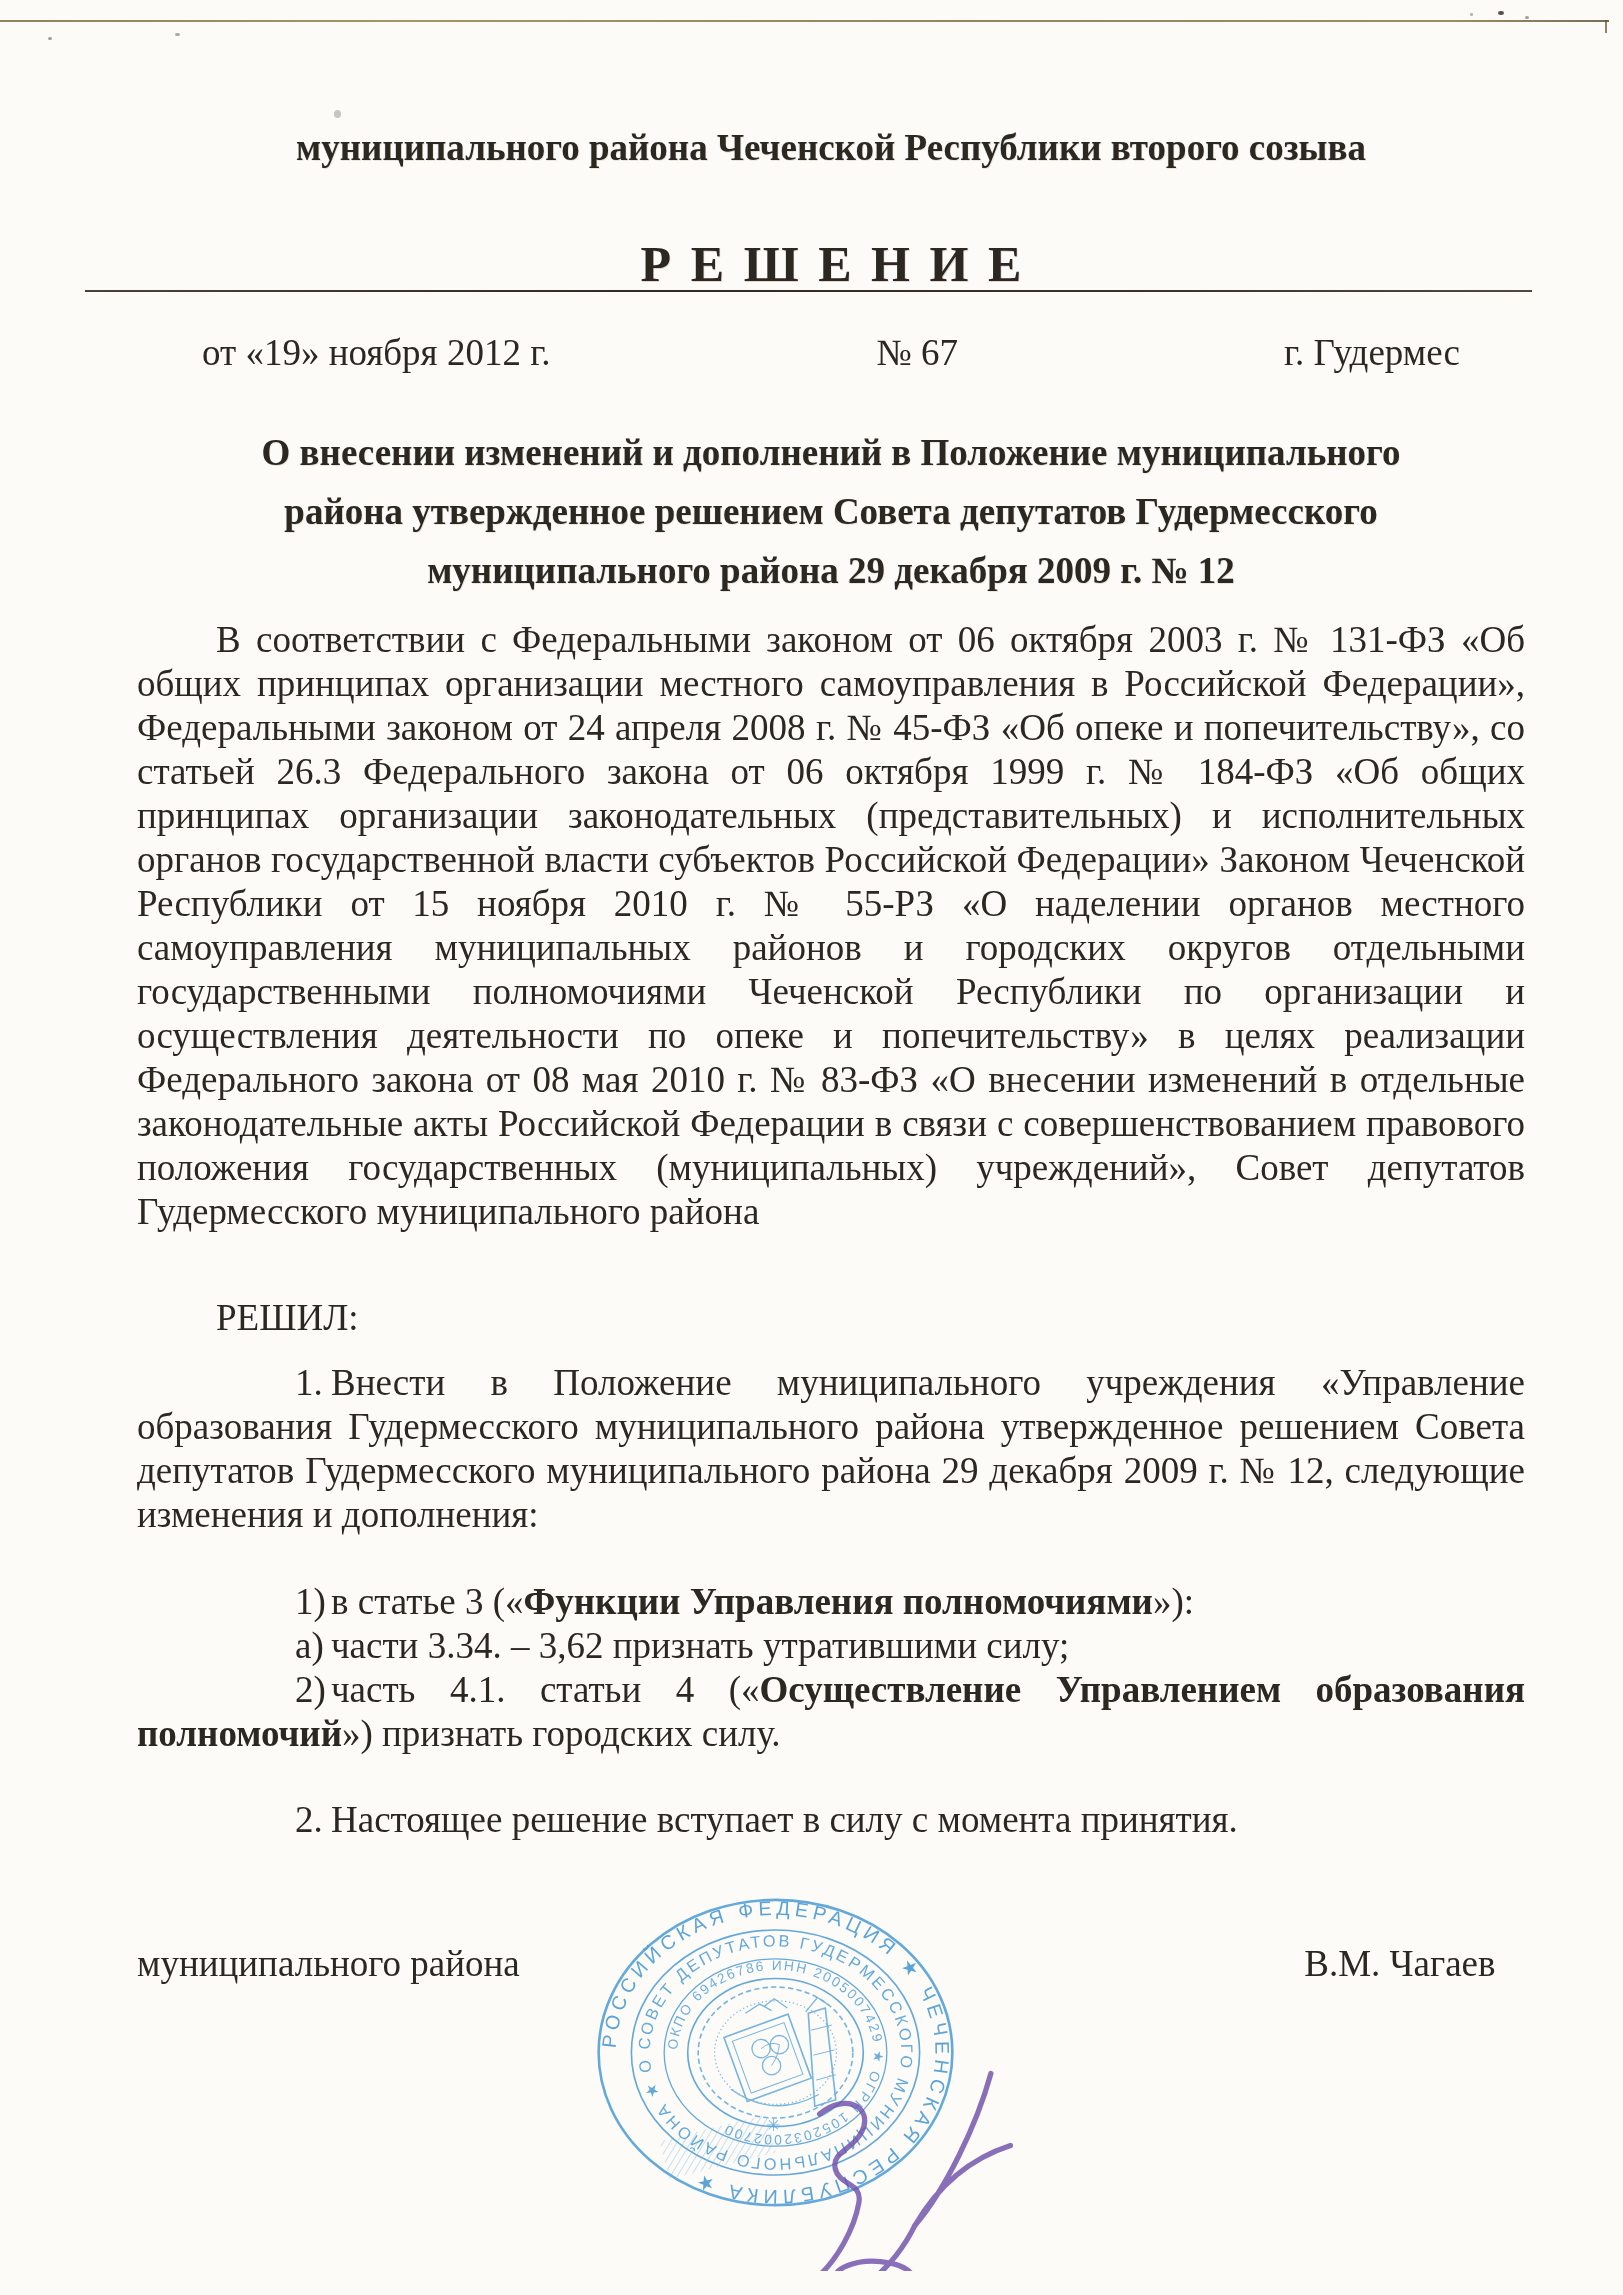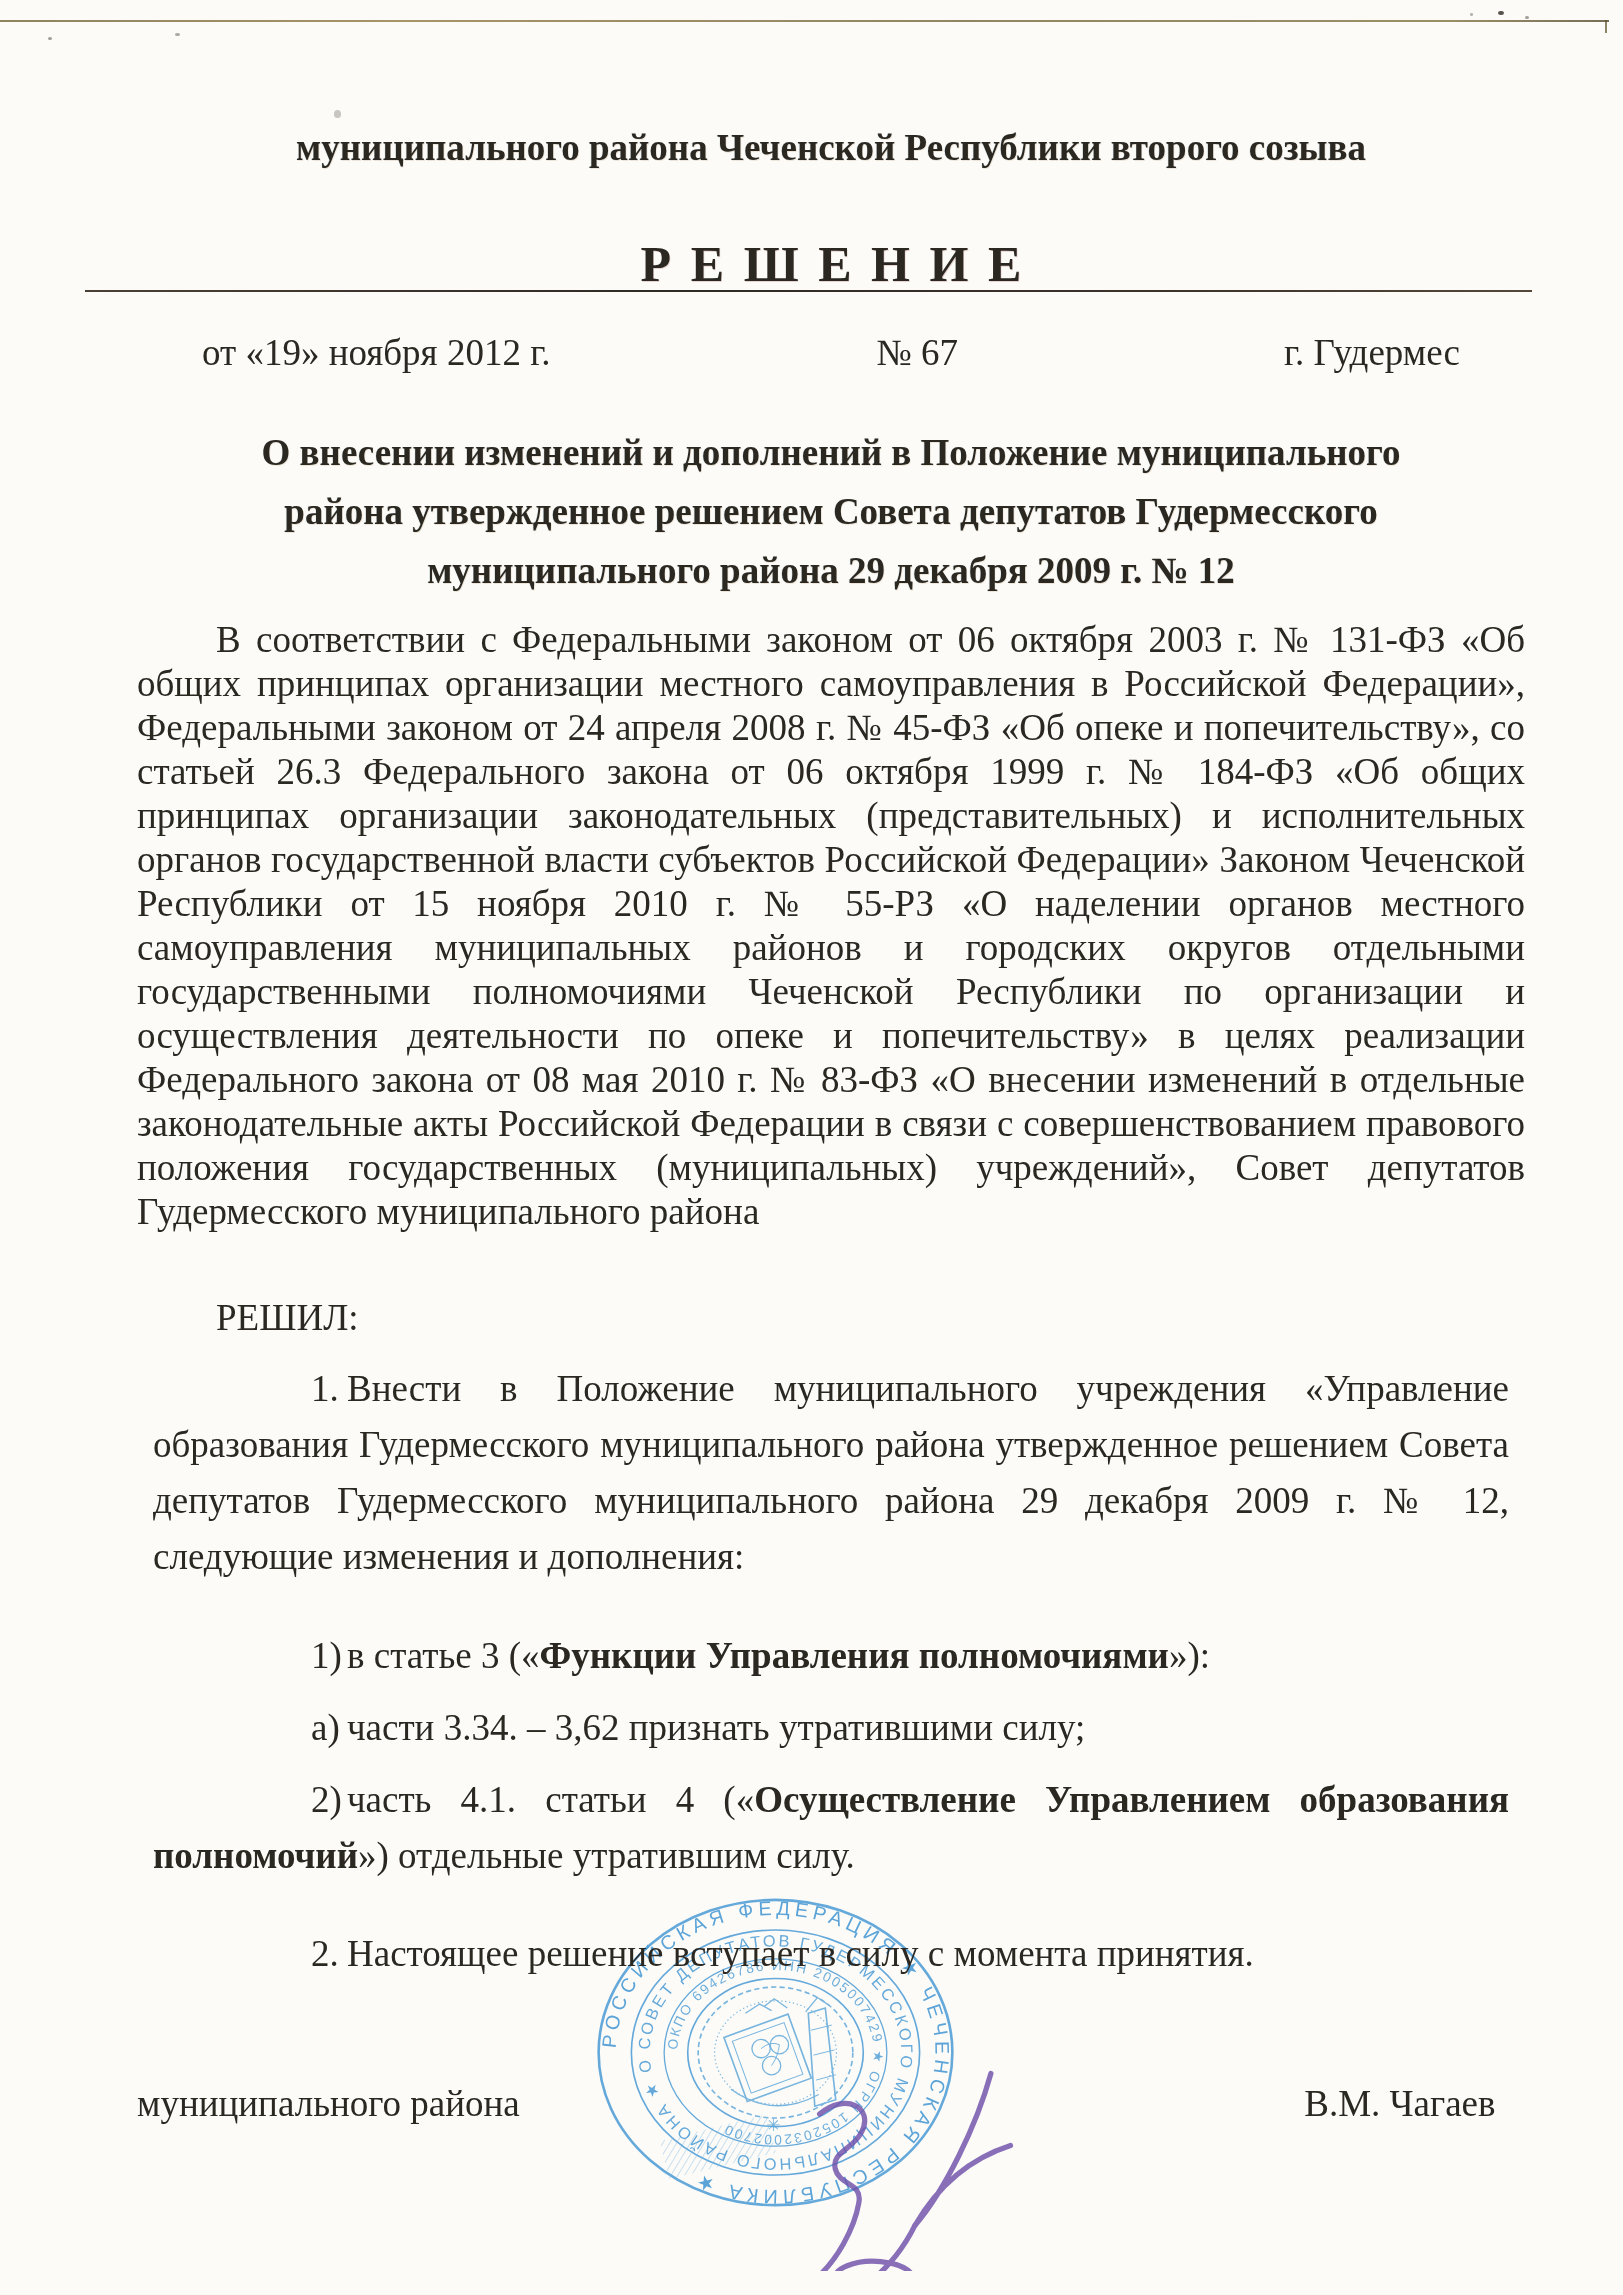--- a/index.html
+++ b/index.html
@@ -78,23 +78,23 @@
     text-align:justify;
     text-indent:79px;
   }
   .resolved{
     margin:62px 0 0 0;
     font-size:37px;
     line-height:44px;
     text-indent:79px;
   }
   p.clause, p.subitem{
-    margin:16px;
-    font-size:37px;
-    line-height:56px;
+    margin:0;
+    font-size:37px;
+    line-height:44px;
     text-align:justify;
     text-indent:79px;
   }
   p.clause1{margin-top:21px;}
   p.sub1{margin-top:43px;}
   p.clause2{margin-top:42px;}
   .num{display:inline-block;min-width:115px;}
   .b{font-weight:bold;}
   .sig-row{
     margin-top:95px;
@@ -203,21 +203,21 @@
     <p class="preamble">В соответствии с Федеральными законом от 06 октября 2003 г. № 131-ФЗ «Об общих принципах организации местного самоуправления в Российской Федерации», Федеральными законом от 24 апреля 2008 г. № 45-ФЗ «Об опеке и попечительству», со статьей 26.3 Федерального закона от 06 октября 1999 г. № 184-ФЗ «Об общих принципах организации законодательных (представительных) и исполнительных органов государственной власти субъектов Российской Федерации» Законом Чеченской Республики от 15 ноября 2010 г. № 55-РЗ «О наделении органов местного самоуправления муниципальных районов и городских округов отдельными государственными полномочиями Чеченской Республики по организации и осуществления деятельности по опеке и попечительству» в целях реализации Федерального закона от 08 мая 2010 г. № 83-ФЗ «О внесении изменений в отдельные законодательные акты Российской Федерации в связи с совершенствованием правового положения государственных (муниципальных) учреждений», Совет депутатов Гудермесского муниципального района</p>
 
     <p class="resolved">РЕШИЛ:</p>
 
     <p class="clause clause1"><span class="num">1.</span><span>Внести в Положение муниципального учреждения «Управление образования Гудермесского муниципального района утвержденное решением Совета депутатов Гудермесского муниципального района 29 декабря 2009 г. № 12, следующие изменения и дополнения:</span></p>
 
     <p class="subitem sub1"><span class="num">1)</span><span>в статье 3 («</span><span class="b">Функции Управления полномочиями</span><span>»):</span></p>
 
     <p class="subitem"><span class="num">а)</span><span>части 3.34. – 3,62 признать утратившими силу;</span><span class="b"></span><span></span></p>
 
-    <p class="subitem"><span class="num">2)</span><span>часть 4.1. статьи 4 («</span><span class="b">Осуществление Управлением образования полномочий</span><span>») отдельные утратившим силу.</span></p>
+    <p class="subitem"><span class="num">2)</span><span>часть 4.1. статьи 4 («</span><span class="b">Осуществление Управлением образования полномочий</span><span>») признать городских силу.</span></p>
 
     <p class="clause clause2"><span class="num">2.</span><span>Настоящее решение вступает в силу с момента принятия.</span></p>
 
     <div class="sig-row">
       <div>
         <div>муниципального района</div>
       </div>
       <div class="sig-name">В.М. Чагаев</div>
     </div>
 

